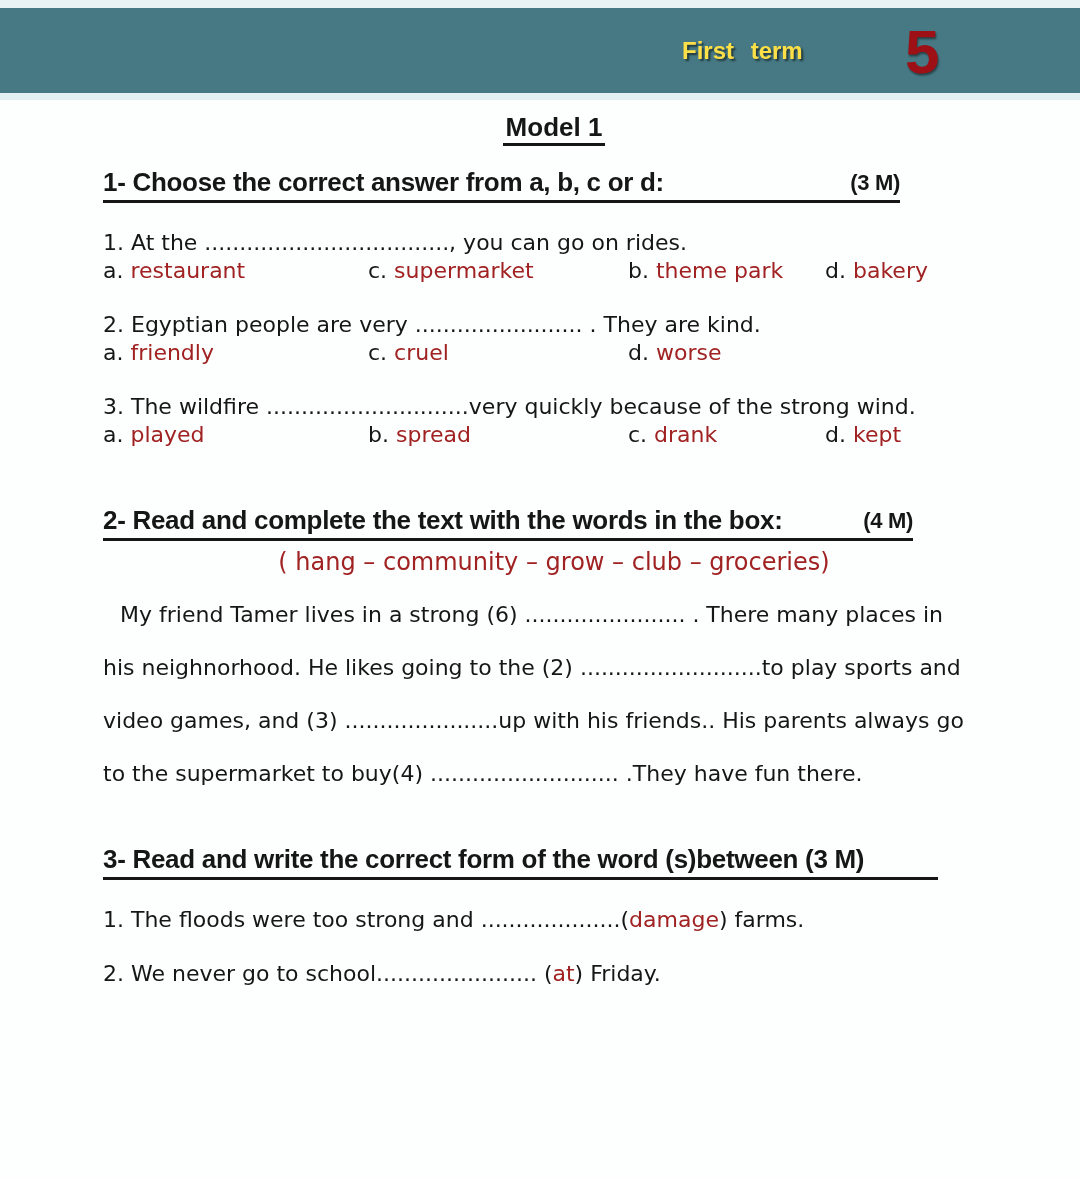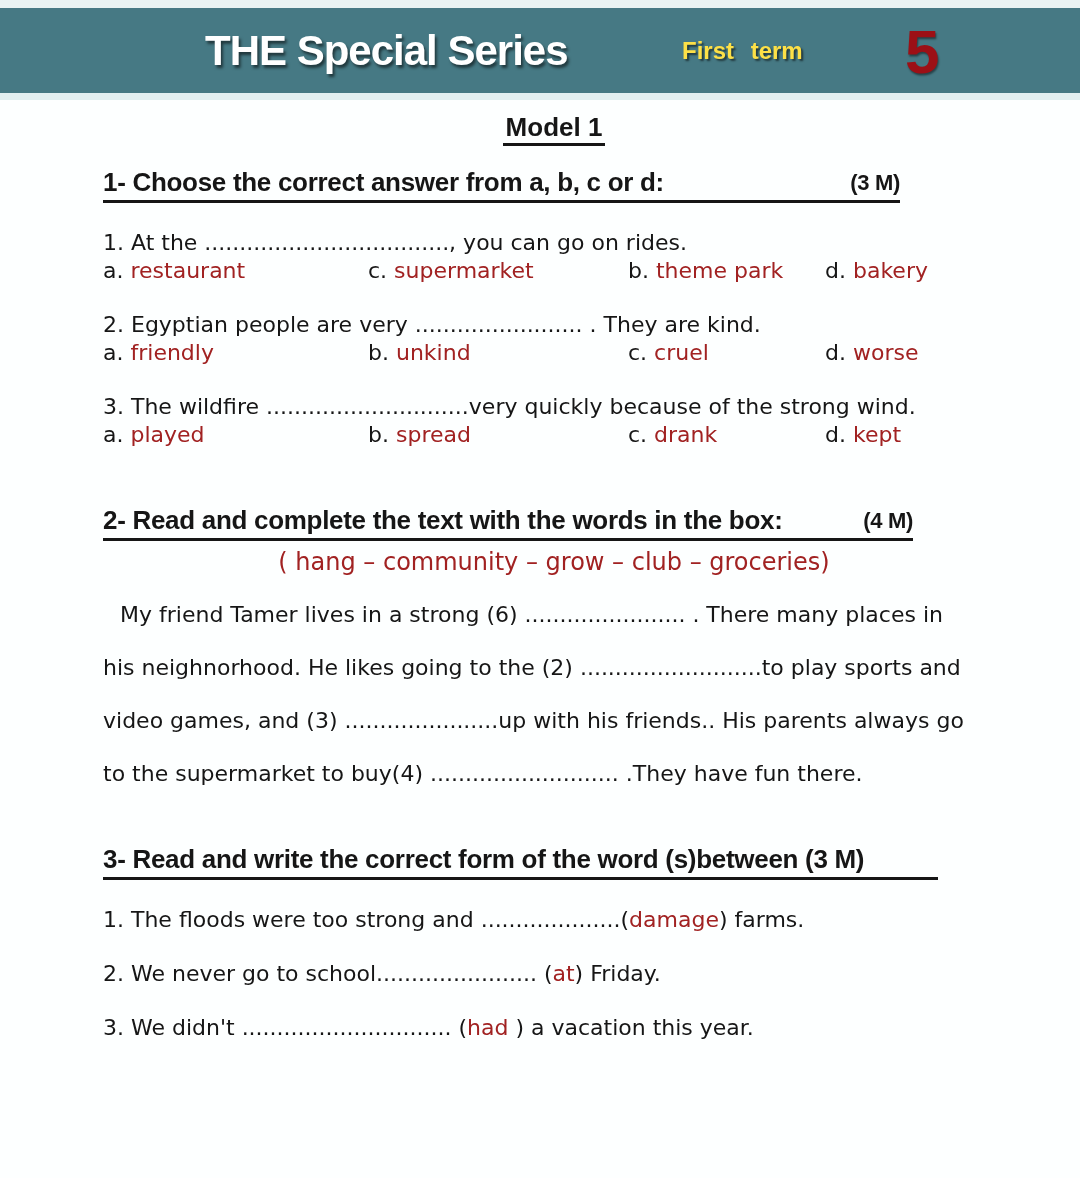--- a/index.html
+++ b/index.html
@@ -119,21 +119,20 @@
   .item-line .red-word { color: #a12222; }
 </style>
 </head>
 <body>
 
 <div class="page">
 
   <div class="top-strip"></div>
 
   <div class="banner">
-    <div class="series-title">THE Special Series</div>
     <div class="term-label">First term</div>
     <div class="issue-number">5</div>
   </div>
 
   <div class="content">
 
     <div class="model-title">
       <span>Model 1</span>
     </div>
 
@@ -146,21 +145,20 @@
     <div class="options">
       <span class="opt"><span class="letter">a.</span><span class="word">restaurant</span></span>
       <span class="opt"><span class="letter">c.</span><span class="word">supermarket</span></span>
       <span class="opt"><span class="letter">b.</span><span class="word">theme park</span></span>
       <span class="opt"><span class="letter">d.</span><span class="word">bakery</span></span>
     </div>
 
     <div class="qline">2. Egyptian people are very ........................ . They are kind.</div>
     <div class="options">
       <span class="opt"><span class="letter">a.</span><span class="word">friendly</span></span>
-      <span class="opt"><span class="letter">b.</span><span class="word">unkind</span></span>
       <span class="opt"><span class="letter">c.</span><span class="word">cruel</span></span>
       <span class="opt"><span class="letter">d.</span><span class="word">worse</span></span>
     </div>
 
     <div class="qline">3. The wildfire .............................very quickly because of the strong wind.</div>
     <div class="options">
       <span class="opt"><span class="letter">a.</span><span class="word">played</span></span>
       <span class="opt"><span class="letter">b.</span><span class="word">spread</span></span>
       <span class="opt"><span class="letter">c.</span><span class="word">drank</span></span>
       <span class="opt"><span class="letter">d.</span><span class="word">kept</span></span>
@@ -183,18 +181,15 @@
     <div class="sec-heading sec3-heading">
       <span>3- Read and write the correct form of the word (s)between (3 M)</span>
     </div>
 
     <div class="item-line">
       <span>1. The floods were too strong and ....................(</span><span class="red-word">damage</span><span>) farms.</span>
     </div>
     <div class="item-line">
       <span>2. We never go to school....................... (</span><span class="red-word">at</span><span>) Friday.</span>
     </div>
-    <div class="item-line">
-      <span>3. We didn't .............................. (</span><span class="red-word">had</span><span> ) a vacation this year.</span>
-    </div>
 
   </div>
 </div>
 
 </body></html>

